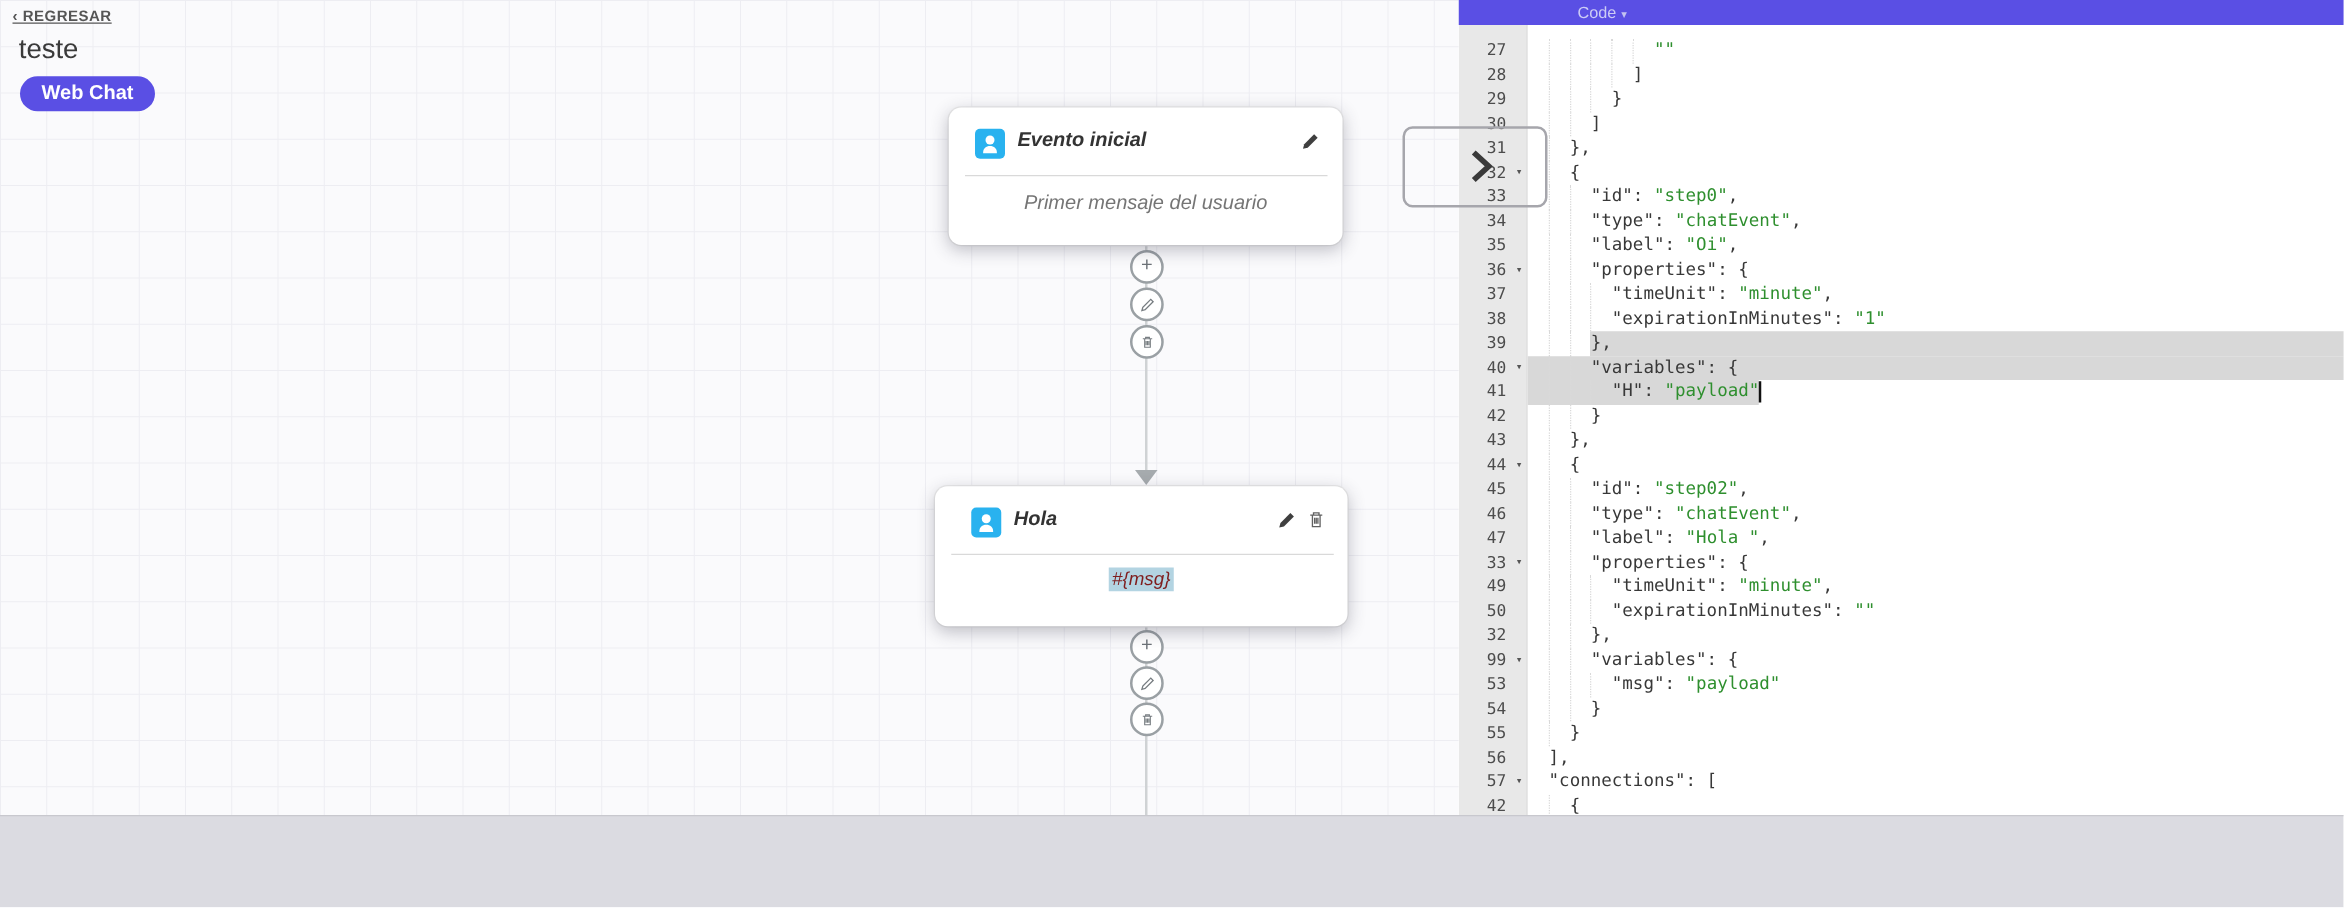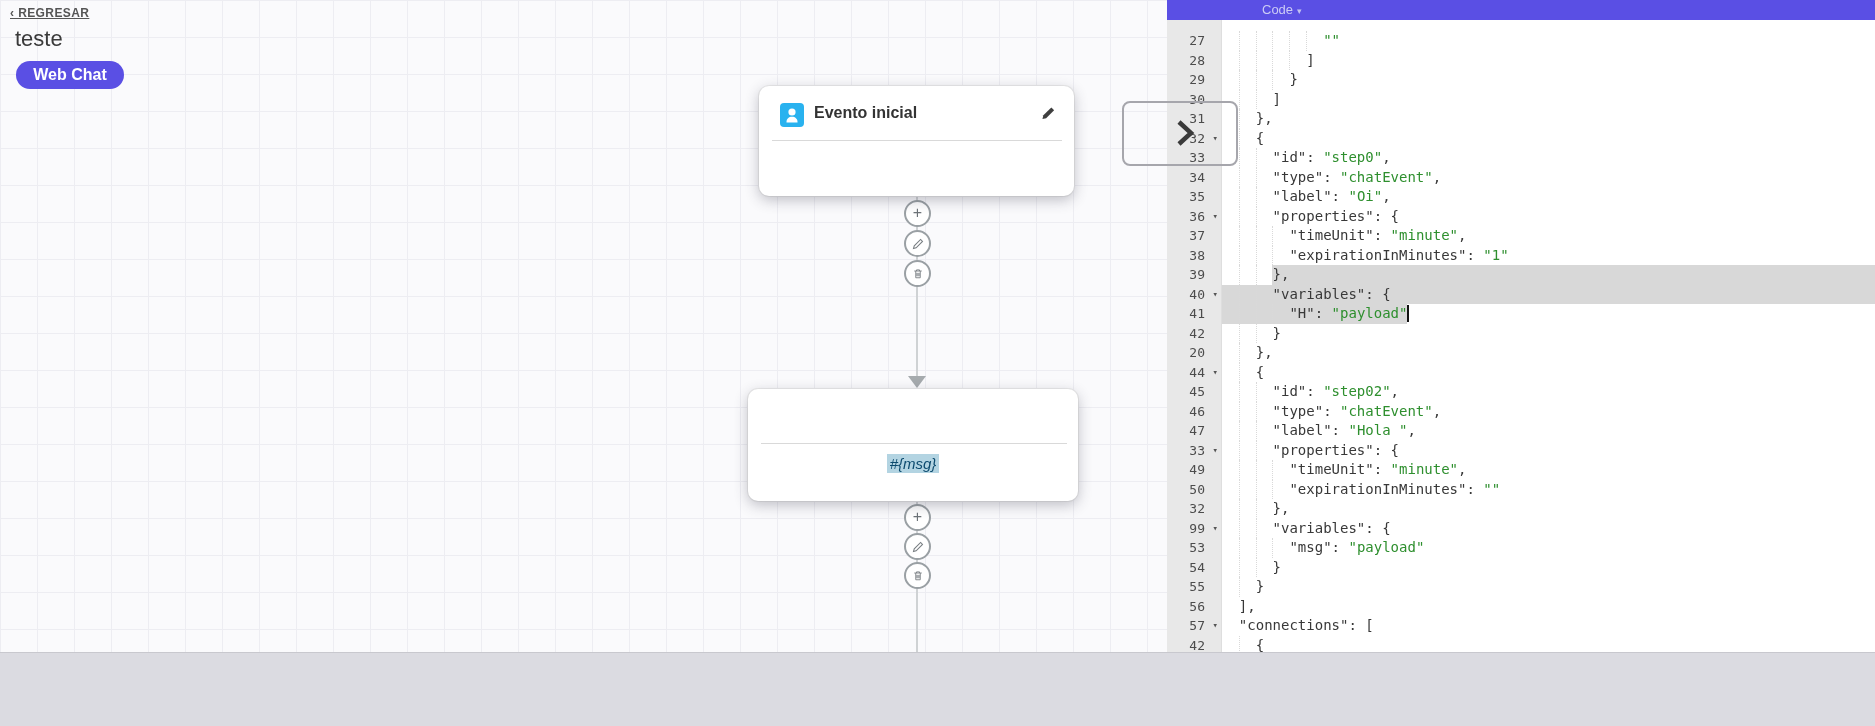--- a/index.html
+++ b/index.html
@@ -17,27 +17,27 @@
   .channel-badge{position:absolute;left:16px;top:61px;width:108px;height:28px;border-radius:15px;
     background:#5a4fe4;color:#fff;font-size:16px;font-weight:bold;
     display:flex;align-items:center;justify-content:center;}
 
   
   .node{position:absolute;background:#fff;border-radius:10px;
     box-shadow:0 4px 14px rgba(50,50,70,.30),0 0 0 1px #ececec;}
   .node-header{position:relative;height:54px;}
   .node-icon{position:absolute;width:24px;height:24px;border-radius:4px;background:#29b2ef;}
   .node-title{position:absolute;top:50%;transform:translateY(-50%);
-    font-size:16px;font-weight:bold;color:#333;}
+    font-size:16px;font-weight:bold;color:#333;font-style:italic;}
   .node-actions{position:absolute;right:18px;top:50%;transform:translateY(-50%);
     display:flex;gap:9px;align-items:center;}
   .node-divider{position:absolute;height:1px;background:#d9d9d9;}
   .node-body{position:absolute;left:0;right:0;text-align:center;font-style:italic;
     color:#757575;font-size:16px;}
-  .msg-chip{background:#b3d4e2;color:#0c4a6e;padding:1px 3px;font-style:italic;font-size:15px;}
+  .msg-chip{background:#b3d4e2;color:#7f1d1d;padding:1px 3px;font-style:italic;font-size:15px;}
   .icon-btn{cursor:pointer;display:inline-flex;}
 
   
   .conn-line{position:absolute;left:916px;width:2px;background:#cfd2d4;}
   .conn-arrow{position:absolute;left:908px;width:0;height:0;
     border-left:9px solid transparent;border-right:9px solid transparent;
     border-top:12px solid #a6abae;}
   .conn-circle{position:absolute;left:904px;width:27px;height:27px;border-radius:50%;
     background:#fff;border:2px solid #9aa0a4;box-sizing:border-box;cursor:pointer;
     display:flex;align-items:center;justify-content:center;color:#6d7378;}
@@ -129,23 +129,45 @@
         <div class="node-title" style="left:55px;">Evento inicial</div>
         <div class="node-actions">
           <span class="icon-btn">
             <svg width="15" height="15" viewBox="0 0 16 16">
                 <path d="M1.5 14.5l1-4L11 2l3 3-8.5 8.5-4 1z" fill="#3f3f3f"></path>
               </svg>
           </span>
         </div>
       </div>
       <div class="node-divider" style="left:13px;right:12px;top:54px;"></div>
+      <div class="node-body" style="top:68px;">Primer mensaje del usuario</div>
     </div>
 
     <div class="node" style="left:748px;top:389px;width:330px;height:112px;">
+      <div class="node-header">
+        <div class="node-icon" style="left:29px;top:17px;">
+          <svg width="24" height="24" viewBox="0 0 24 24">
+              <circle cx="12" cy="9" r="3.6" fill="#fff"></circle>
+              <path d="M6.5 19.5v-.5c0-3.2 2.3-5.2 5.5-5.2s5.5 2 5.5 5.2v.5z" fill="#fff"></path>
+            </svg>
+        </div>
+        <div class="node-title" style="left:63px;">Hola</div>
+        <div class="node-actions">
+          <span class="icon-btn">
+            <svg width="15" height="15" viewBox="0 0 16 16">
+                <path d="M1.5 14.5l1-4L11 2l3 3-8.5 8.5-4 1z" fill="#3f3f3f"></path>
+              </svg>
+          </span>
+          <span class="icon-btn">
+            <svg width="14" height="15" viewBox="0 0 16 17">
+                <path d="M2.5 4h11M4.5 4v10.5h7V4M6.5 6.5v5.5M8 6.5v5.5M9.5 6.5v5.5M5.5 4V2h5v2" fill="none" stroke="#606060" stroke-width="1.2"></path>
+              </svg>
+          </span>
+        </div>
+      </div>
       <div class="node-divider" style="left:13px;right:11px;top:54px;"></div>
       <div class="node-body" style="top:66px;">
         <span class="msg-chip">#{msg}</span>
       </div>
     </div>
   </div>
 
   <div class="editor-panel">
     <div class="editor-header">
       <span class="code-dropdown"><span>Code</span><span class="code-caret">▾</span></span>
@@ -163,21 +185,21 @@
             <div class="gutter-cell"><span>33</span></div>
             <div class="gutter-cell"><span>34</span></div>
             <div class="gutter-cell"><span>35</span></div>
             <div class="gutter-cell"><span>36</span><span class="fold-arrow">▾</span></div>
             <div class="gutter-cell"><span>37</span></div>
             <div class="gutter-cell"><span>38</span></div>
             <div class="gutter-cell"><span>39</span></div>
             <div class="gutter-cell"><span>40</span><span class="fold-arrow">▾</span></div>
             <div class="gutter-cell"><span>41</span></div>
             <div class="gutter-cell"><span>42</span></div>
-            <div class="gutter-cell"><span>20</span></div>
+            <div class="gutter-cell"><span>43</span></div>
             <div class="gutter-cell"><span>44</span><span class="fold-arrow">▾</span></div>
             <div class="gutter-cell"><span>45</span></div>
             <div class="gutter-cell"><span>46</span></div>
             <div class="gutter-cell"><span>47</span></div>
             <div class="gutter-cell"><span>33</span><span class="fold-arrow">▾</span></div>
             <div class="gutter-cell"><span>49</span></div>
             <div class="gutter-cell"><span>50</span></div>
             <div class="gutter-cell"><span>32</span></div>
             <div class="gutter-cell"><span>99</span><span class="fold-arrow">▾</span></div>
             <div class="gutter-cell"><span>53</span></div>

